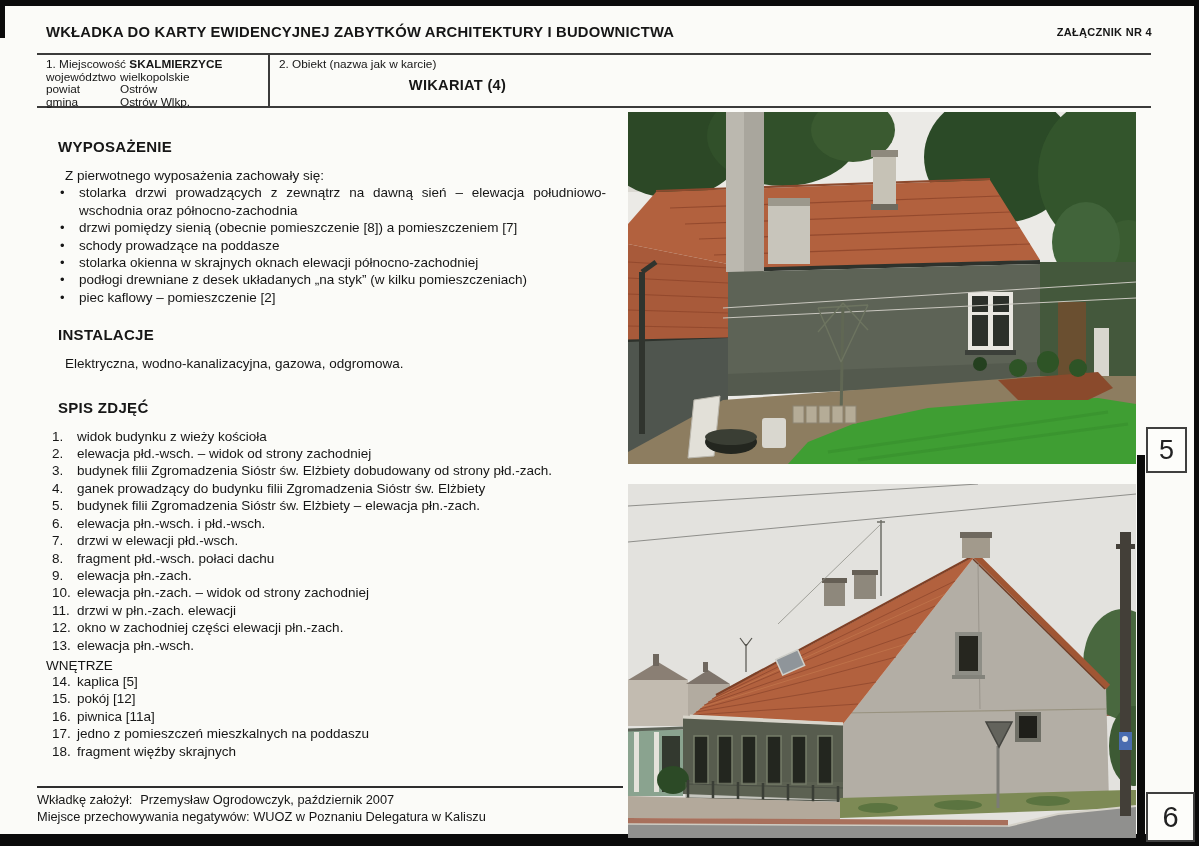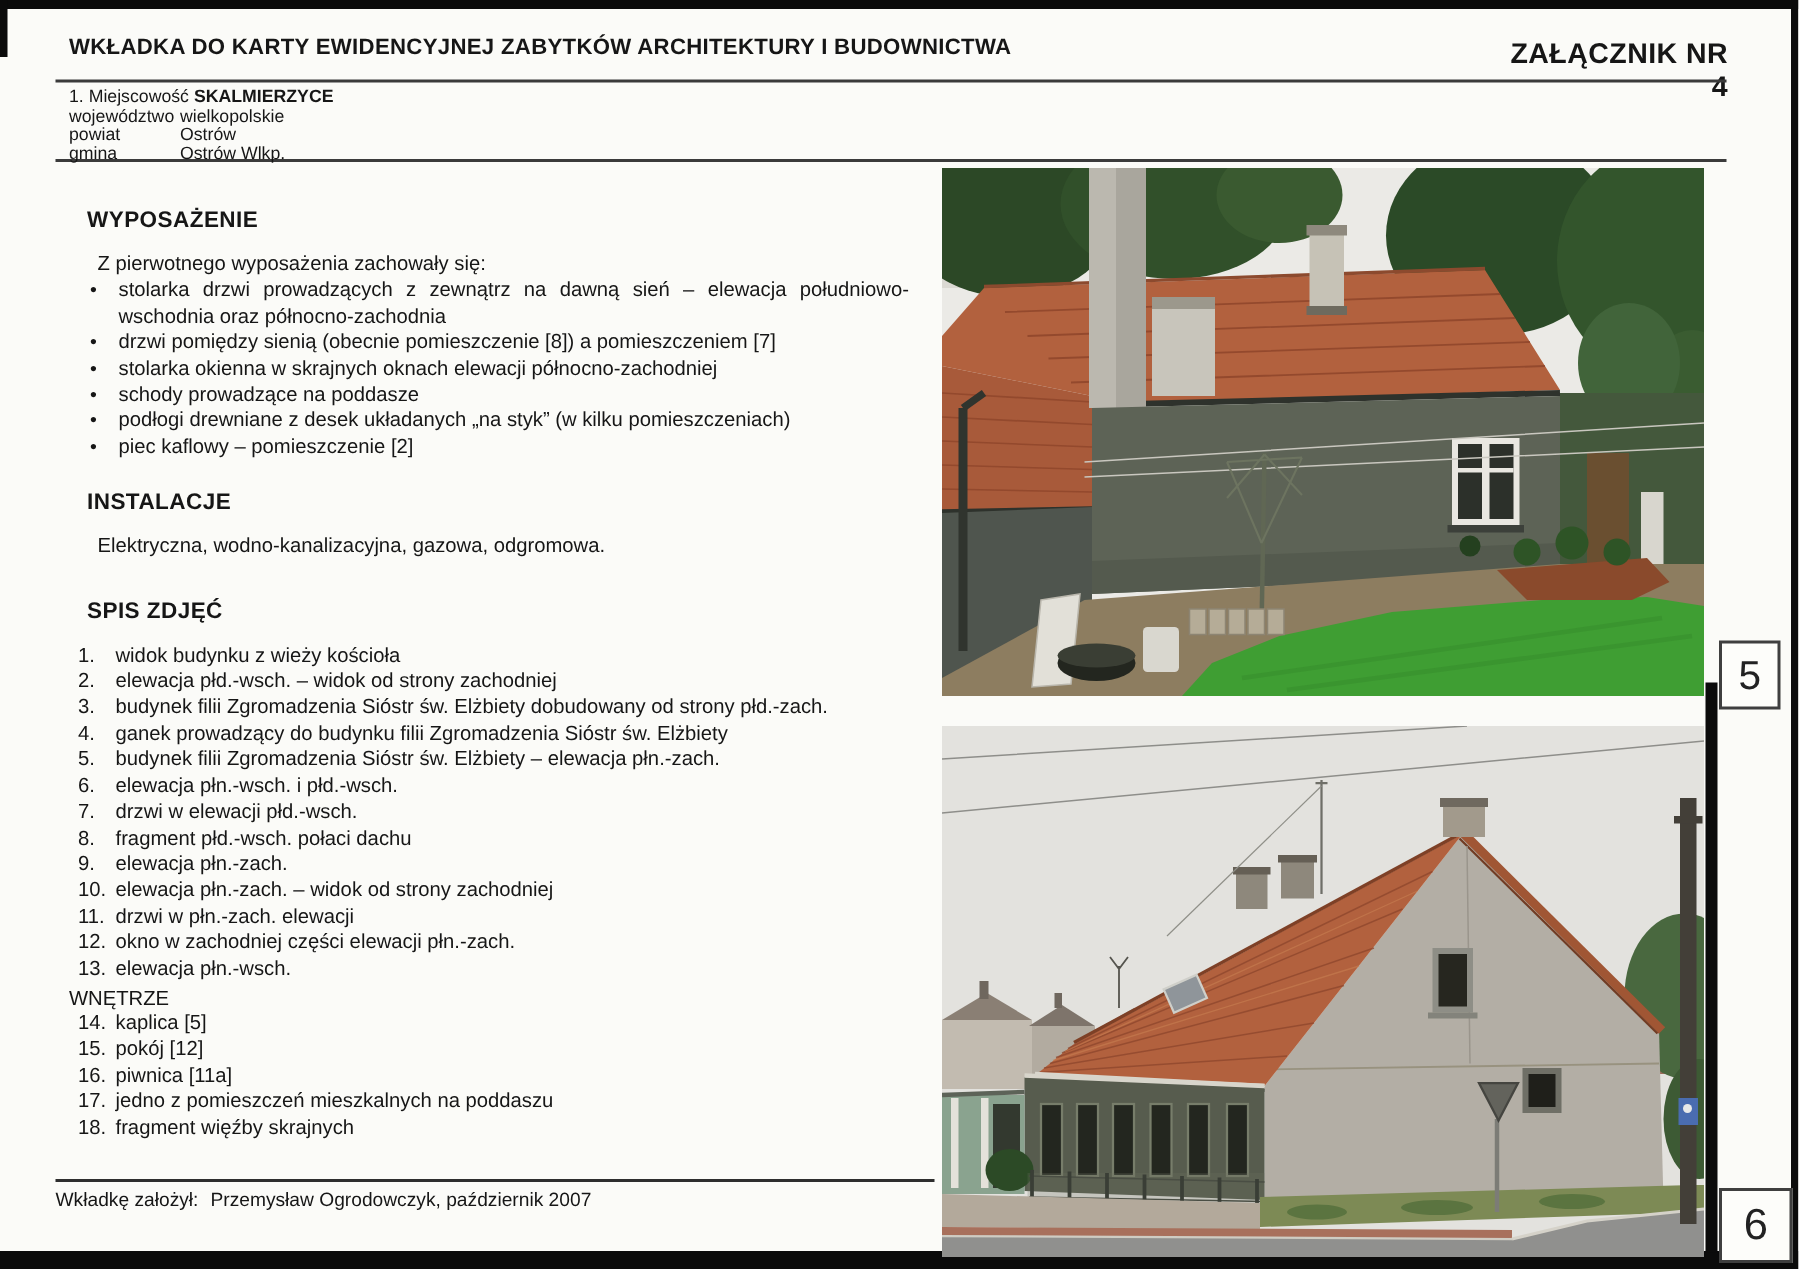--- a/index.html
+++ b/index.html
@@ -16,21 +16,21 @@
   .edge-bottom{left:0;top:834px;width:1199px;height:12px;}
   .edge-photo-strip{left:1137px;top:455px;width:8px;height:380px;}
 
   
   .doc-title{
     position:absolute;left:46px;top:24px;width:700px;
     font-size:14.8px;font-weight:bold;letter-spacing:.2px;
   }
   .annex{
     position:absolute;left:1000px;top:26px;width:152px;text-align:right;
-    font-size:19px;font-weight:bold;letter-spacing:.3px;
+    font-size:11px;font-weight:bold;letter-spacing:.3px;
   }
 
   
   .idtable{
     position:absolute;left:37px;top:53px;width:1114px;height:51px;
     border-top:2px solid #3b3b3b;border-bottom:2px solid #3b3b3b;
     display:flex;font-size:11.8px;line-height:12.6px;
   }
   .idtable .cell{padding:3px 6px 0 9px;box-sizing:border-box;}
   .cell-1{width:231px;}
@@ -113,31 +113,35 @@
       </div>
       <div class="kv">
         <span class="k">powiat</span>
         <span>Ostrów</span>
       </div>
       <div class="kv">
         <span class="k">gmina</span>
         <span>Ostrów Wlkp.</span>
       </div>
     </div>
+    <div class="cell cell-2">
+      <div>2. Obiekt (nazwa jak w karcie)</div>
+      <div class="cell-value-big">WIKARIAT (4)</div>
+    </div>
   </div>
 
   <div class="left-col">
 
     <h2 class="h2">WYPOSAŻENIE</h2>
     <div class="body-txt indent">Z pierwotnego wyposażenia zachowały się:</div>
     <ul class="bullets">
       <li>stolarka drzwi prowadzących z zewnątrz na dawną sień – elewacja południowo-wschodnia oraz północno-zachodnia</li>
       <li>drzwi pomiędzy sienią (obecnie pomieszczenie [8]) a pomieszczeniem [7]</li>
+      <li>schody prowadzące na poddasze</li>
       <li>stolarka okienna w skrajnych oknach elewacji północno-zachodniej</li>
-      <li>schody prowadzące na poddasze</li>
       <li>podłogi drewniane z desek układanych „na styk” (w kilku pomieszczeniach)</li>
       <li>piec kaflowy – pomieszczenie [2]</li>
     </ul>
 
     <h2 class="h2 mt-instalacje">INSTALACJE</h2>
     <div class="body-txt indent">Elektryczna, wodno-kanalizacyjna, gazowa, odgromowa.</div>
 
     <h2 class="h2 mt-spis">SPIS ZDJĘĆ</h2>
     <ol class="numlist">
       <li>
@@ -216,20 +220,21 @@
           <span class="num">18.</span>
           <span>fragment więźby skrajnych</span>
         </li>
     </ol>
   </div>
 
   <div class="footer">
     <div>
       <span>Wkładkę założył:</span><span class="gap"></span><span>Przemysław Ogrodowczyk, październik 2007</span>
     </div>
+    <div>Miejsce przechowywania negatywów: WUOZ w Poznaniu Delegatura w Kaliszu</div>
   </div>
 
   <figure class="photo photo-1">
     <svg width="508" height="352" viewBox="0 0 508 352" xmlns="http://www.w3.org/2000/svg">
       <rect x="0" y="0" width="508" height="352" fill="#ebeae6"></rect>
 
       <rect x="0" y="12" width="22" height="68" fill="#dbd9d3"></rect>
       <path d="M22 12 L22 80" stroke="#8e8c85" stroke-width="2"></path>
 
       <ellipse cx="45" cy="30" rx="72" ry="56" fill="#2c4826"></ellipse>

